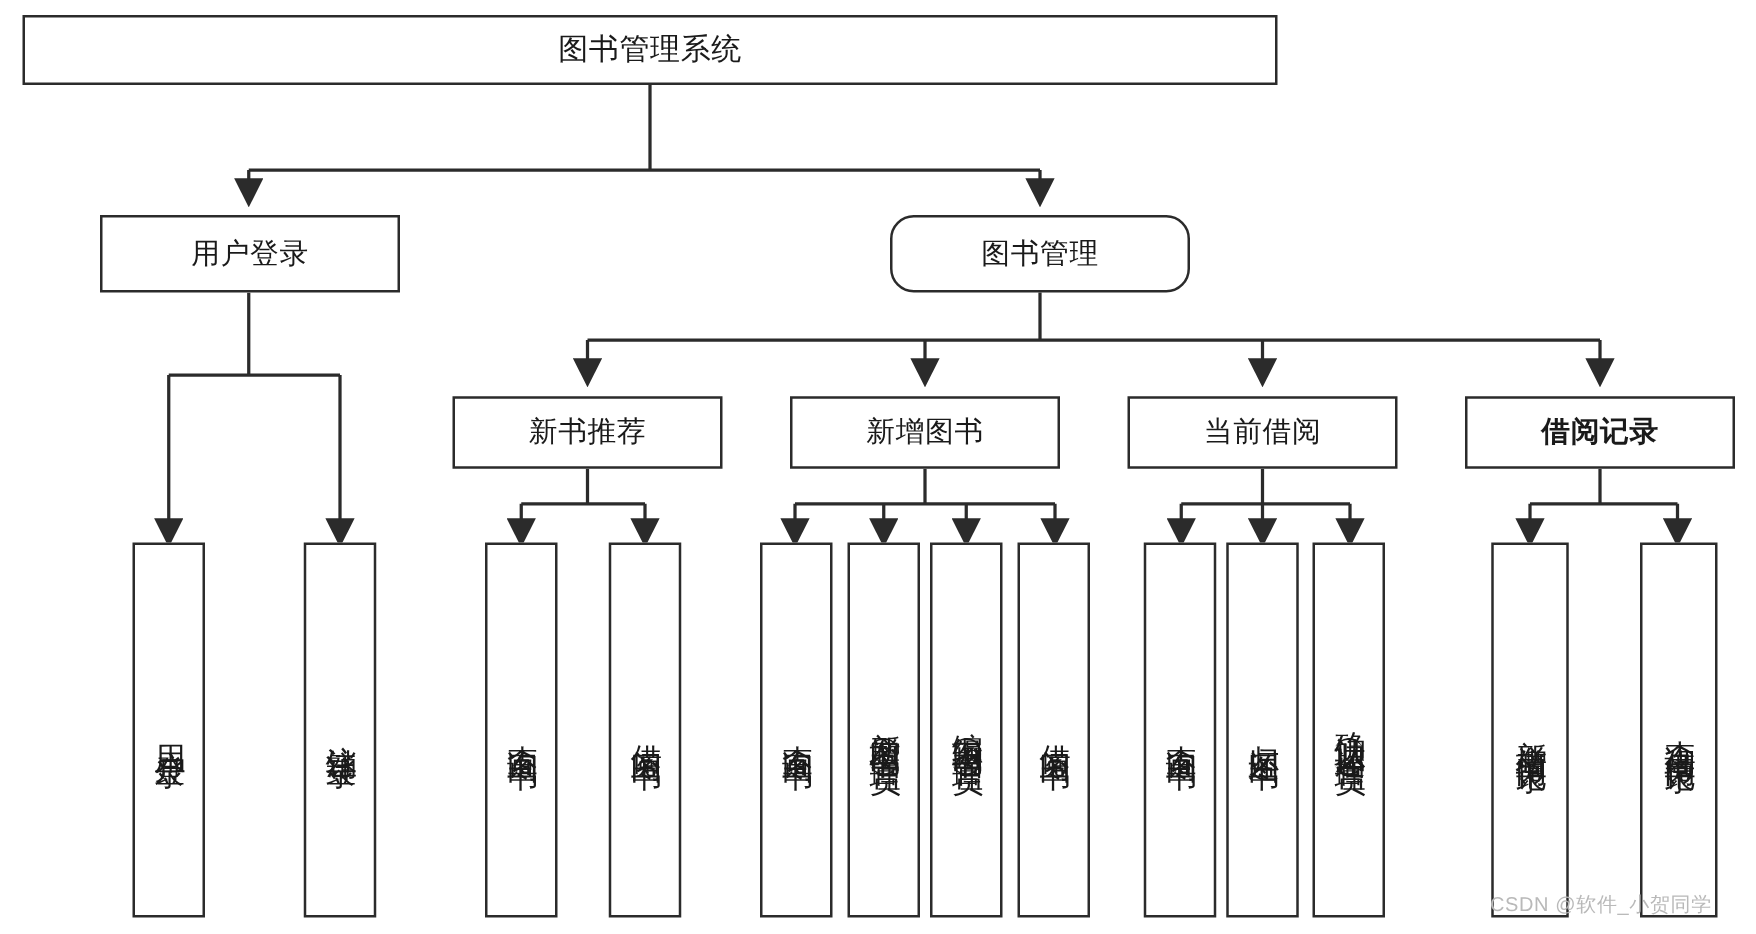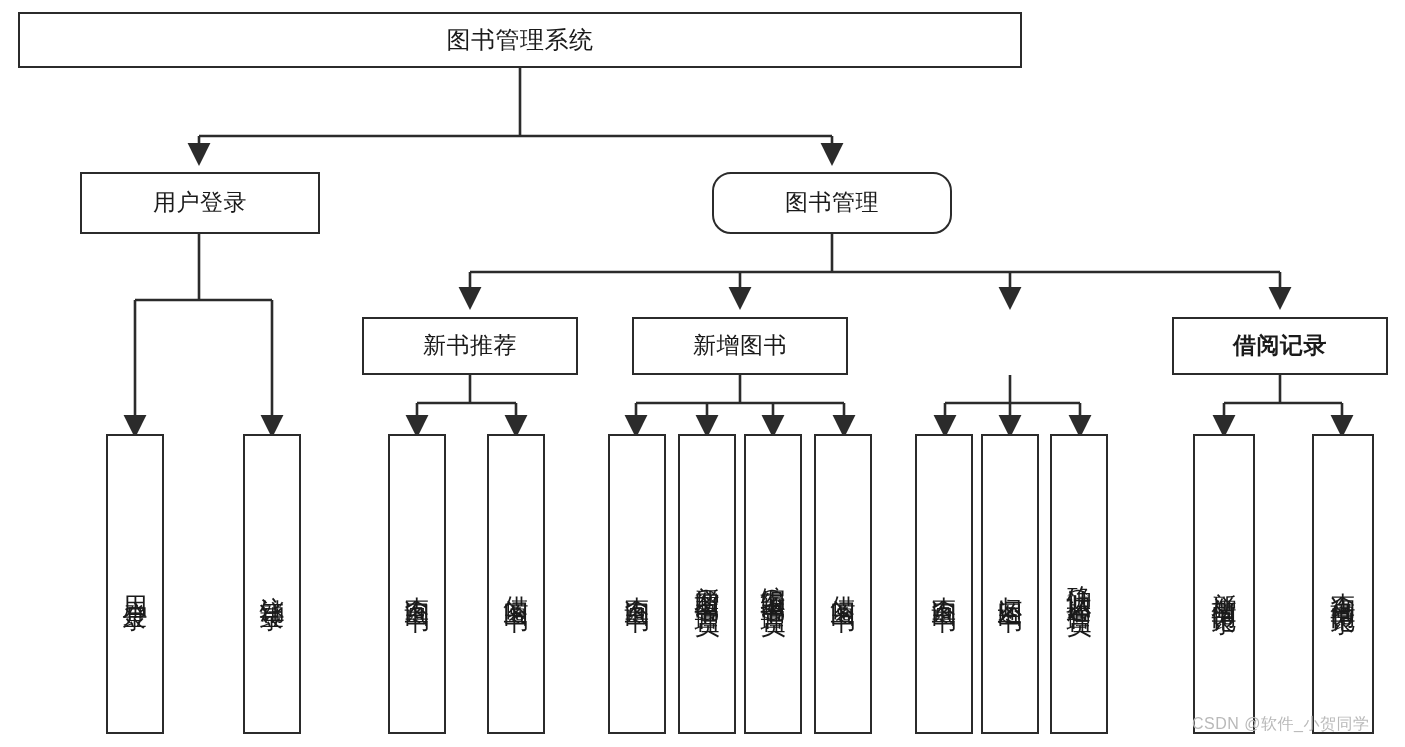--- a/index.html
+++ b/index.html
@@ -139,20 +139,23 @@
   </div>
 
   <div class="node horiz" style="left:362px; top:317px; width:216px; height:58px;">
     <span class="label">新书推荐</span>
   </div>
 
   <div class="node horiz" style="left:632px; top:317px; width:216px; height:58px;">
     <span class="label">新增图书</span>
   </div>
 
+  <div class="node horiz" style="left:902px; top:317px; width:216px; height:58px;">
+    <span class="label">当前借阅</span>
+  </div>
 
   <div class="node horiz" style="left:1172px; top:317px; width:216px; height:58px;font-weight:bold;">
     <span class="label">借阅记录</span>
   </div>
 
   <div class="node vert" style="left:106px; top:434px; width:58px; height:300px;">
     <span class="label" style="font-size: 25px; letter-spacing: 4px;">用户登录</span>
   </div>
   <div class="node vert" style="left:243px; top:434px; width:58px; height:300px;">
     <span class="label" style="font-size: 25px; letter-spacing: 4px;">注销登录</span>

